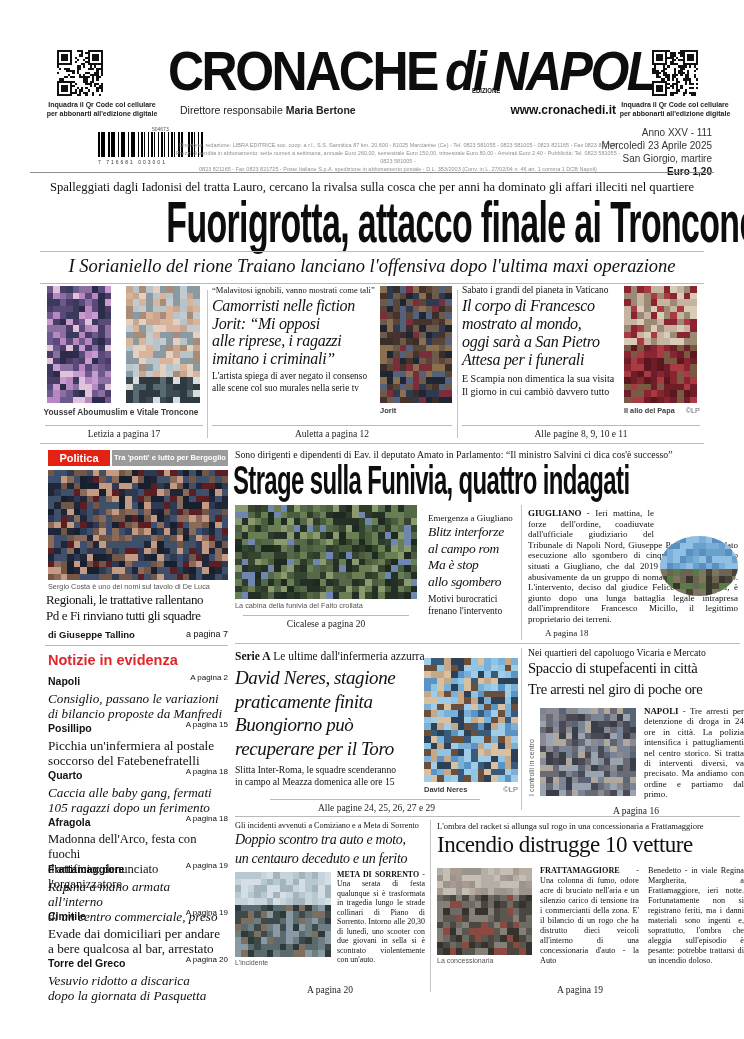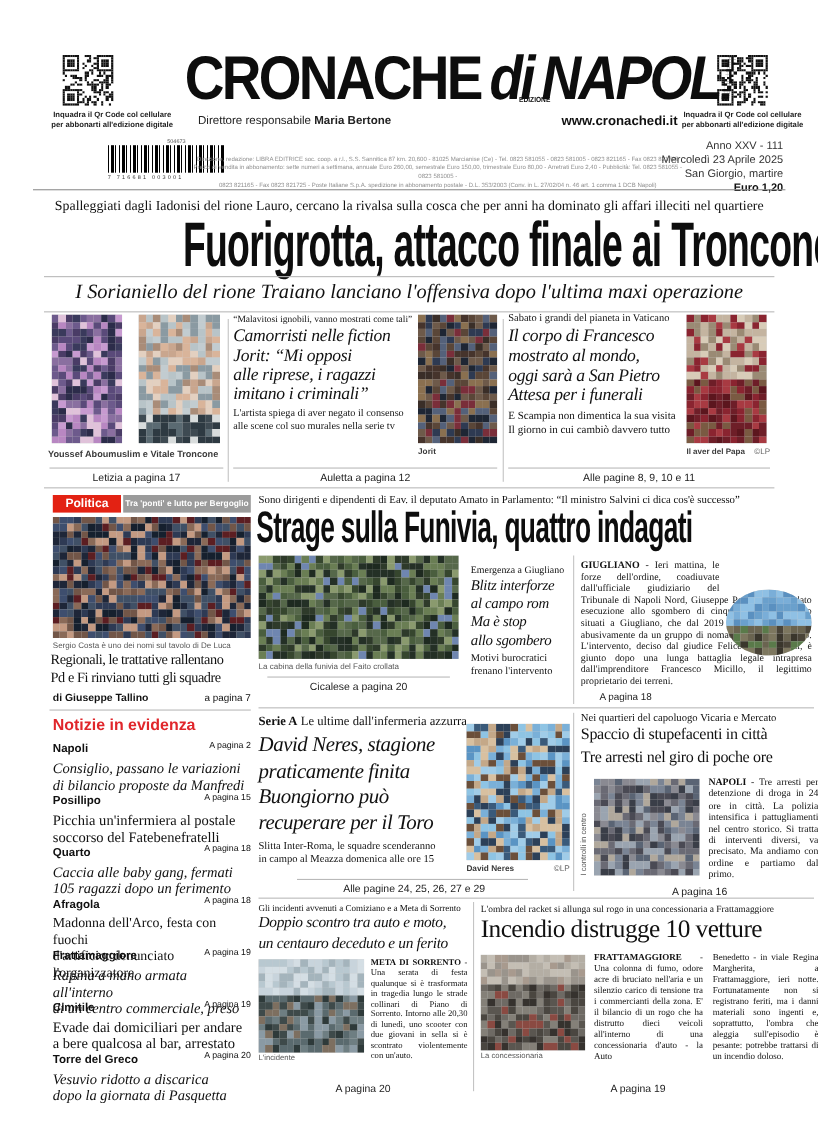--- a/index.html
+++ b/index.html
@@ -10,21 +10,21 @@
   .center{text-align:center;}
   .right{text-align:right;}
   .just{text-align:justify;}
   .preline{white-space:pre-line;}
   .nowrap{white-space:nowrap;}
   .b{font-weight:bold;}
   .i{font-style:italic;}
   .hline{background:#b9b9b9;height:1px;}
   .vline{background:#c4c4c4;width:1px;}
   .kicker{font-family:"Liberation Serif",serif;color:#111;}
-  .pageref{font-family:Liberation Sans, sans-serif;font-size:9.5px;color:#222;}
+  .pageref{font-family:Liberation Serif, serif;font-size:9.5px;color:#222;}
   .caption{font-family:"Liberation Sans",sans-serif;font-weight:bold;color:#3a3a3a;}
   .photo{overflow:hidden;background:#cfcfcf;}
   .photo>div{width:100%;height:100%;}
   .masthead{font-family:"Liberation Sans",sans-serif;font-weight:bold;letter-spacing:-2.5px;
             color:#0d0d0d;transform:scale(1.0,1.12);transform-origin:center;}
   .condensed{display:inline-block;font-family:"Liberation Sans",sans-serif;font-weight:bold;
              color:#0d0d0d;letter-spacing:-1px;}
   .barcode{background:repeating-linear-gradient(90deg,#000 0 1.5px,#fff 1.5px 3px,#000 3px 5.5px,#fff 5.5px 6.5px,#000 6.5px 7.5px,#fff 7.5px 10px);}
   .redbanner{color:#fff;font-family:"Liberation Serif",serif;font-style:italic;font-weight:bold;}
   .fineprint{font-family:"Liberation Sans",sans-serif;font-size:5.5px;color:#8f8f8f;line-height:1.45;}
@@ -954,21 +954,21 @@
 
   <div class="abs sans right" style="left:590px;top:126px;width:122px;font-size:10px;line-height:1.3;color:#333;">
     <div>Anno XXV - 111</div>
     <div>Mercoledì 23 Aprile 2025</div>
     <div>San Giorgio, martire</div>
     <div class="b" style="color:#111;">Euro 1,20</div>
   </div>
 
   <div class="abs hline" style="left:30px;top:172px;width:684px;background:#8f8f8f;"></div>
 
-  <div class="abs center nowrap" style="left:22px;top:180px;width:700px;font-size:12.6px;">Spalleggiati dagli Iadonisi del rione Lauro, cercano la rivalsa sulla cosca che per anni ha dominato gli affari illeciti nel quartiere</div>
+  <div class="abs center nowrap" style="left:22px;top:180px;width:700px;font-size:12.6px;">Spalleggiati dagli Iadonisi del tratta Lauro, cercano la rivalsa sulla cosca che per anni ha dominato gli affari illeciti nel quartiere</div>
   <div class="abs center" style="left:0;top:192px;width:744px;">
     <span class="condensed nowrap" style="font-size:53px;transform:scale(0.64,1.08);transform-origin:center;">Fuorigrotta, attacco finale ai Troncone</span>
   </div>
   <div class="abs hline" style="left:40px;top:251px;width:664px;"></div>
   <div class="abs center i nowrap" style="left:22px;top:256px;width:700px;font-size:18.5px;">I Sorianiello del rione Traiano lanciano l'offensiva dopo l'ultima maxi operazione</div>
   <div class="abs hline" style="left:40px;top:283px;width:664px;"></div>
 
   <div class="abs vline" style="left:207px;top:290px;height:148px;"></div>
   <div class="abs vline" style="left:457px;top:290px;height:148px;"></div>
 
@@ -1770,21 +1770,21 @@
       <div style="background: rgb(110, 30, 40);"></div>
       <div style="background: rgb(92, 22, 30);"></div>
       <div style="background: rgb(110, 30, 40);"></div>
       <div style="background: rgb(138, 36, 48);"></div>
       <div style="background: rgb(110, 30, 40);"></div>
       <div style="background: rgb(122, 90, 66);"></div>
       <div style="background: rgb(110, 30, 40);"></div>
       <div style="background: rgb(168, 58, 66);"></div>
     </div>
   <div class="abs caption" style="left:624px;top:406px;width:76px;font-size:7.3px;">
-    <span>Il aver del Papa</span>
+    <span>Il allo del Papa</span>
     <span style="float:right;font-weight:normal;color:#666;">©LP</span>
   </div>
   <div class="abs hline" style="left:462px;top:425px;width:238px;"></div>
   <div class="abs pageref center" style="left:462px;top:429px;width:238px;">Alle pagine 8, 9, 10 e 11</div>
 
   <div class="abs hline" style="left:40px;top:443px;width:664px;"></div>
 
   <div class="abs sans b center" style="left:48px;top:450px;width:62px;height:16px;background:#e32213;color:#fff;font-size:11px;line-height:16px;">Politica</div>
   <div class="abs sans b center" style="left:112px;top:450px;width:116px;height:16px;background:#9b9b9b;color:#fff;font-size:7.6px;line-height:16px;">Tra 'ponti' e lutto per Bergoglio</div>
   <div class="abs photo" style="left: 48px; top: 470px; width: 180px; height: 110px; display: grid; grid-template-columns: repeat(28, 1fr); grid-template-rows: repeat(17, 1fr);">

